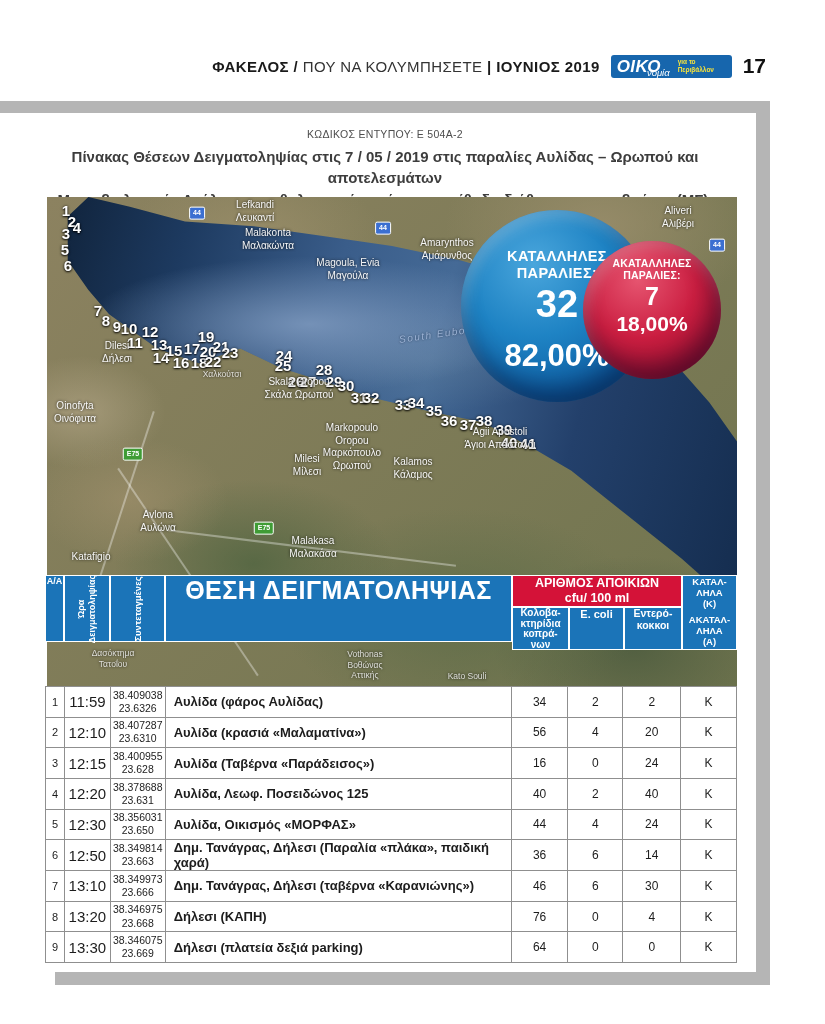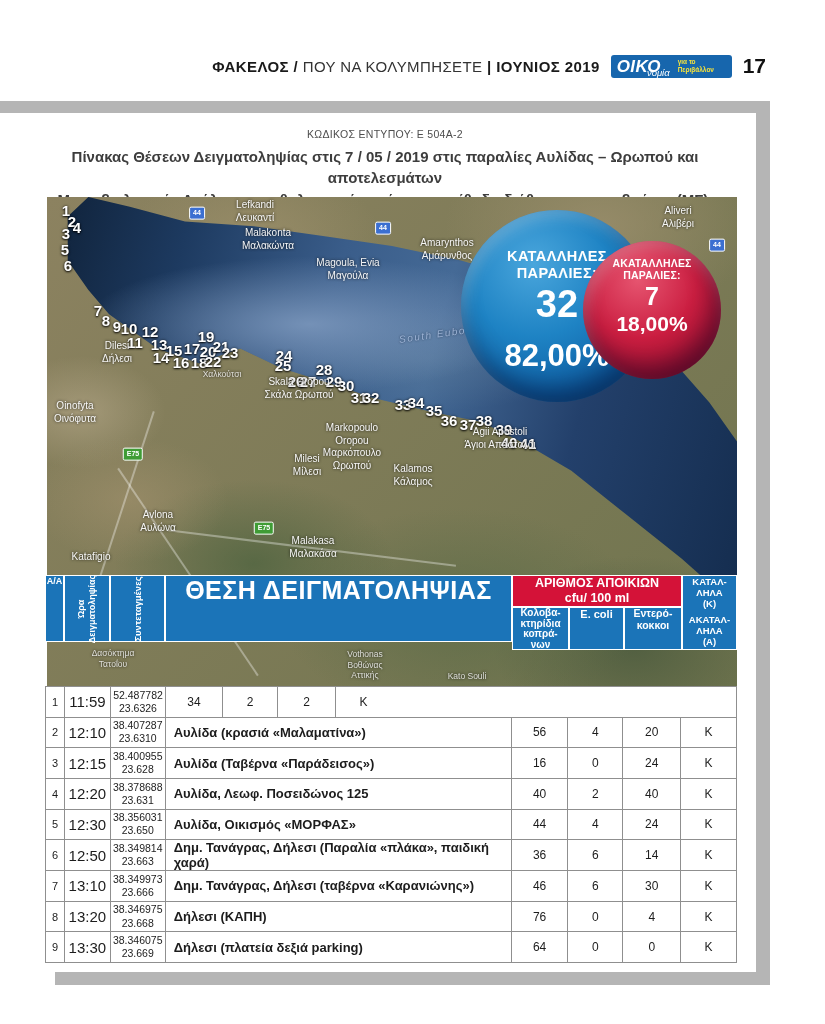--- a/index.html
+++ b/index.html
@@ -218,21 +218,21 @@
 Δήλεσι</span>
         <span class="maplabel place-sm" style="left: 175px; top: 177px;">Χαλκούτσι</span>
         <span class="maplabel place" style="left: 252px; top: 191px;">Skala Oropou
 Σκάλα Ωρωπού</span>
         <span class="maplabel place" style="left: 28px; top: 215px;">Oinofyta
 Οινόφυτα</span>
         <span class="maplabel place" style="left: 305px; top: 250px;">Markopoulo
 Oropou
 Μαρκόπουλο
 Ωρωπού</span>
-        <span class="maplabel place" style="left: 366px; top: 278px;">Kalamos
+        <span class="maplabel place" style="left: 366px; top: 271px;">Kalamos
 Κάλαμος</span>
         <span class="maplabel place" style="left: 453px; top: 241px;">Agii Apostoli
 Άγιοι Απόστολοι</span>
         <span class="maplabel place" style="left: 260px; top: 268px;">Milesi
 Μίλεσι</span>
         <span class="maplabel badge-green" style="left: 86px; top: 257px;">E75</span>
         <span class="maplabel place" style="left: 111px; top: 324px;">Avlona
 Αυλώνα</span>
         <span class="maplabel badge-green" style="left: 217px; top: 331px;">E75</span>
         <span class="maplabel place" style="left: 266px; top: 350px;">Malakasa
@@ -288,22 +288,23 @@
       <span>ΑΚΑΤΑΛ-
 ΛΗΛΑ
 (Α)</span>
     </div>
   </div>
 
   <div class="tbody">
       <div class="trow">
         <div class="tcell c-aa">1</div>
         <div class="tcell c-time">11:59</div>
-        <div class="tcell c-coords">52.487782
+        <div class="tcell c-coords">38.409038
 23.6326</div>
+        <div class="tcell c-loc">Αυλίδα (φάρος Αυλίδας)</div>
         <div class="tcell c-num">34</div>
         <div class="tcell c-num n2">2</div>
         <div class="tcell c-num n3">2</div>
         <div class="tcell c-status">Κ</div>
       </div>
       <div class="trow">
         <div class="tcell c-aa">2</div>
         <div class="tcell c-time">12:10</div>
         <div class="tcell c-coords">38.407287
 23.6310</div>

